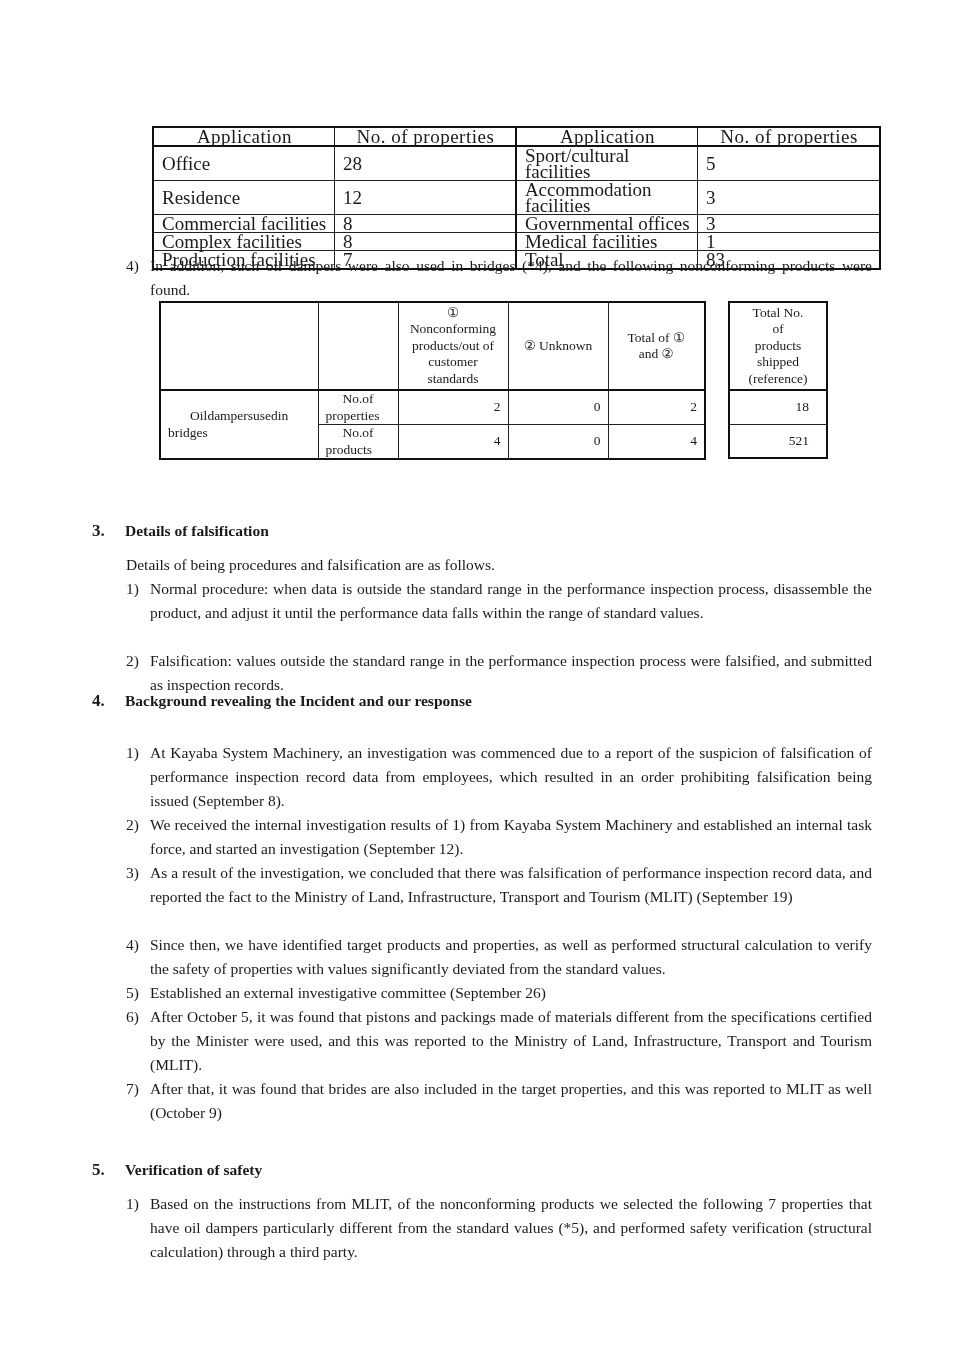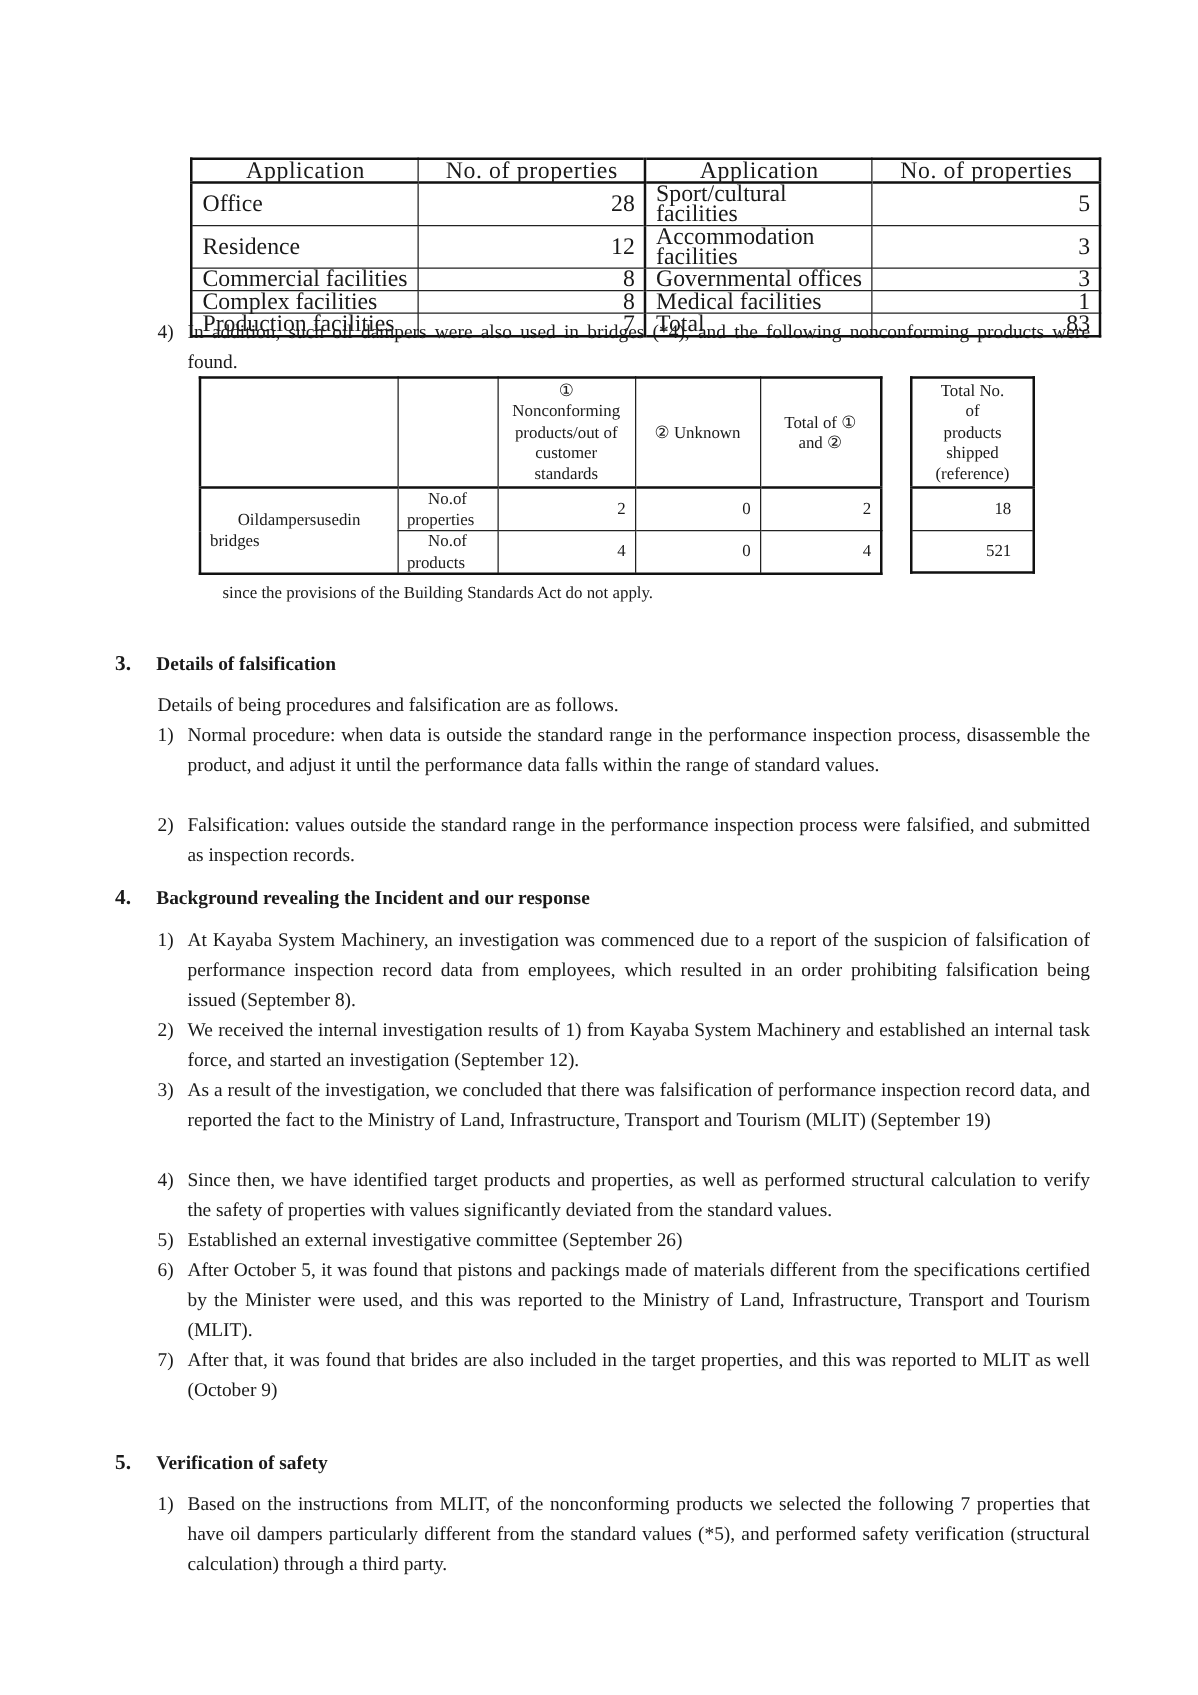--- a/index.html
+++ b/index.html
@@ -11,21 +11,21 @@
   .abs { position: absolute; }
 
   
   table.t1 {
     position: absolute; left: 152px; top: 97px; width: 729px;
     border-collapse: collapse; border: 2px solid #111;
     font-size: 19px; line-height: 16px; margin-top: 29px;
   }
   table.t1 th, table.t1 td { border: 1px solid #222; padding: 1px 7px 0 8px; height: 16px; }
   table.t1 th { font-weight: normal; text-align: center; border-bottom: 2px solid #111; letter-spacing: 0.5px; }
-  table.t1 td.num { text-align: right; padding-right: 7px; }
+  table.t1 td.num { text-align: left; padding-right: 7px; }
   table.t1 .sep { border-right: 2px solid #111; }
 
   
   .para { font-size: 15.5px; line-height: 24px; }
   .item { position: absolute; left: 126px; width: 746px; font-size: 15.5px; line-height: 24px; }
   .item .n { position: absolute; left: 0; top: 0; }
   .item .t { margin-left: 24px; text-align: justify; }
   .heading { position: absolute; left: 92px; font-weight: bold; font-size: 15.5px; }
   .heading .hn { display: inline-block; width: 33px; font-size: 17px; }
 
@@ -181,37 +181,36 @@
   <tr style="height:34px;">
     <td class="num">18</td>
   </tr>
   <tr style="height:34px;border-radius:11px;">
     <td class="num">521</td>
   </tr>
 </tbody>
   </table>
 
 <div class="footnote" style="top:462px;">
-  <div style="padding-left:18px;">since the provisions of the Building Standards Act do not apply.</div>
 </div>
 
 <div class="heading" style="top:521px;">
   <span class="hn">3.</span><span>Details of falsification</span>
 </div>
 <div class="para abs" style="left:126px; top:553px;">Details of being procedures and falsification are as follows.</div>
 <div class="item" style="top:577px;">
   <span class="n">1)</span>
   <div class="t">Normal procedure: when data is outside the standard range in the performance inspection process, disassemble the product, and adjust it until the performance data falls within the range of standard values.</div>
 </div>
 <div class="item" style="top:649px;">
   <span class="n">2)</span>
   <div class="t">Falsification: values outside the standard range in the performance inspection process were falsified, and submitted as inspection records.</div>
 </div>
 
-<div class="heading" style="top:708px;">
+<div class="heading" style="top:691px;">
   <span class="hn">4.</span><span>Background revealing the Incident and our response</span>
 </div>
 <div class="item" style="top:741px;">
   <span class="n">1)</span>
   <div class="t">At Kayaba System Machinery, an investigation was commenced due to a report of the suspicion of falsification of performance inspection record data from employees, which resulted in an order prohibiting falsification being issued (September 8).</div>
 </div>
 <div class="item" style="top:813px;">
   <span class="n">2)</span>
   <div class="t">We received the internal investigation results of 1) from Kayaba System Machinery and established an internal task force, and started an investigation (September 12).</div>
 </div>

